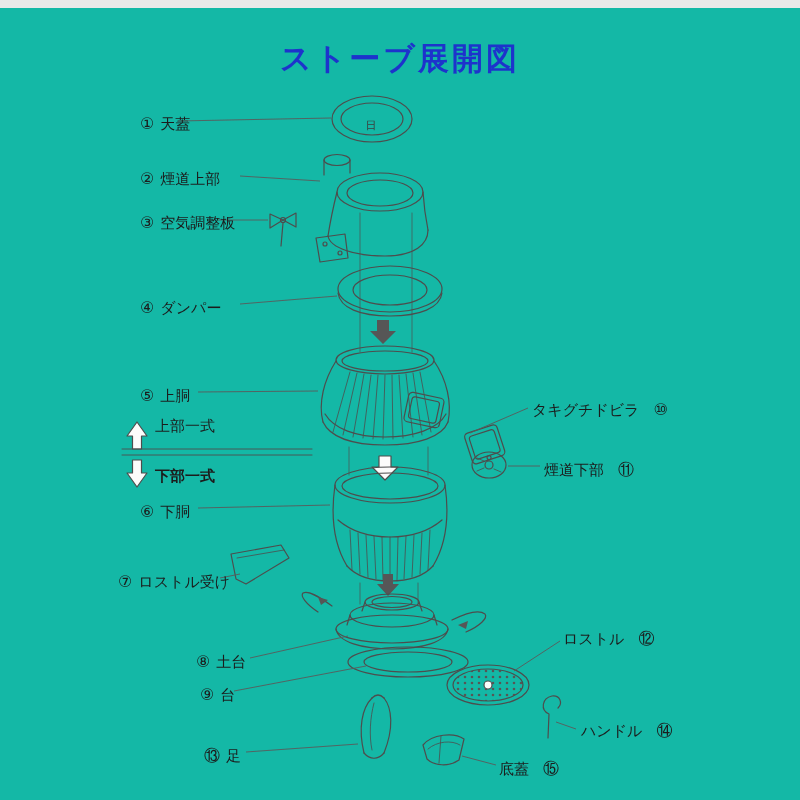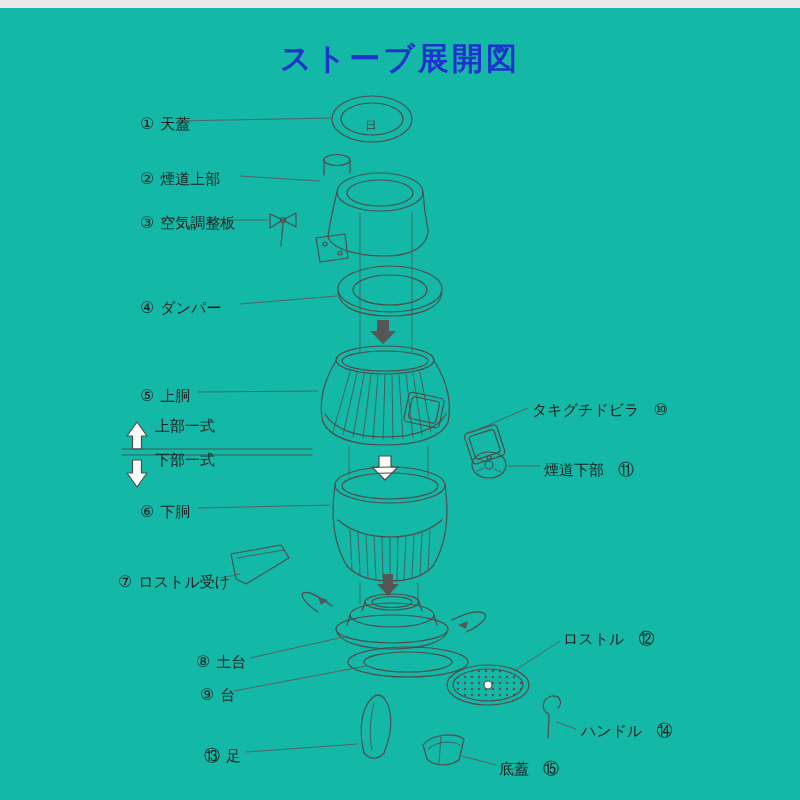--- a/index.html
+++ b/index.html
@@ -209,21 +209,21 @@
 
   <div class="lbl" style="left:140px; top:288px;">
     <span class="num">④</span><span>ダンパー</span>
   </div>
 
   <div class="lbl" style="left:140px; top:376px;">
     <span class="num">⑤</span><span>上胴</span>
   </div>
 
   <div class="lbl" style="left:155px; top:406px;">上部一式</div>
-  <div class="lbl" style="left:155px; top:440px;">下部一式</div>
+  <div class="lbl" style="left:155px; top:456px;font-weight:bold;">下部一式</div>
 
   <div class="lbl" style="left:140px; top:492px;">
     <span class="num">⑥</span><span>下胴</span>
   </div>
 
   <div class="lbl" style="left:118px; top:562px;">
     <span class="num">⑦</span><span>ロストル受け</span>
   </div>
 
   <div class="lbl" style="left:196px; top:642px;">

